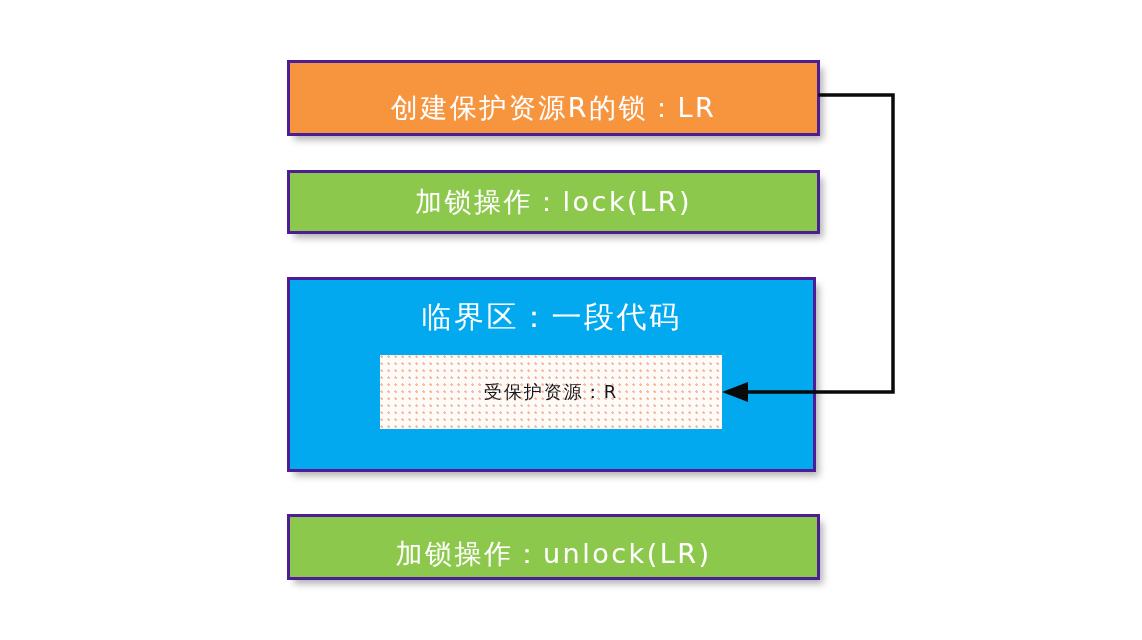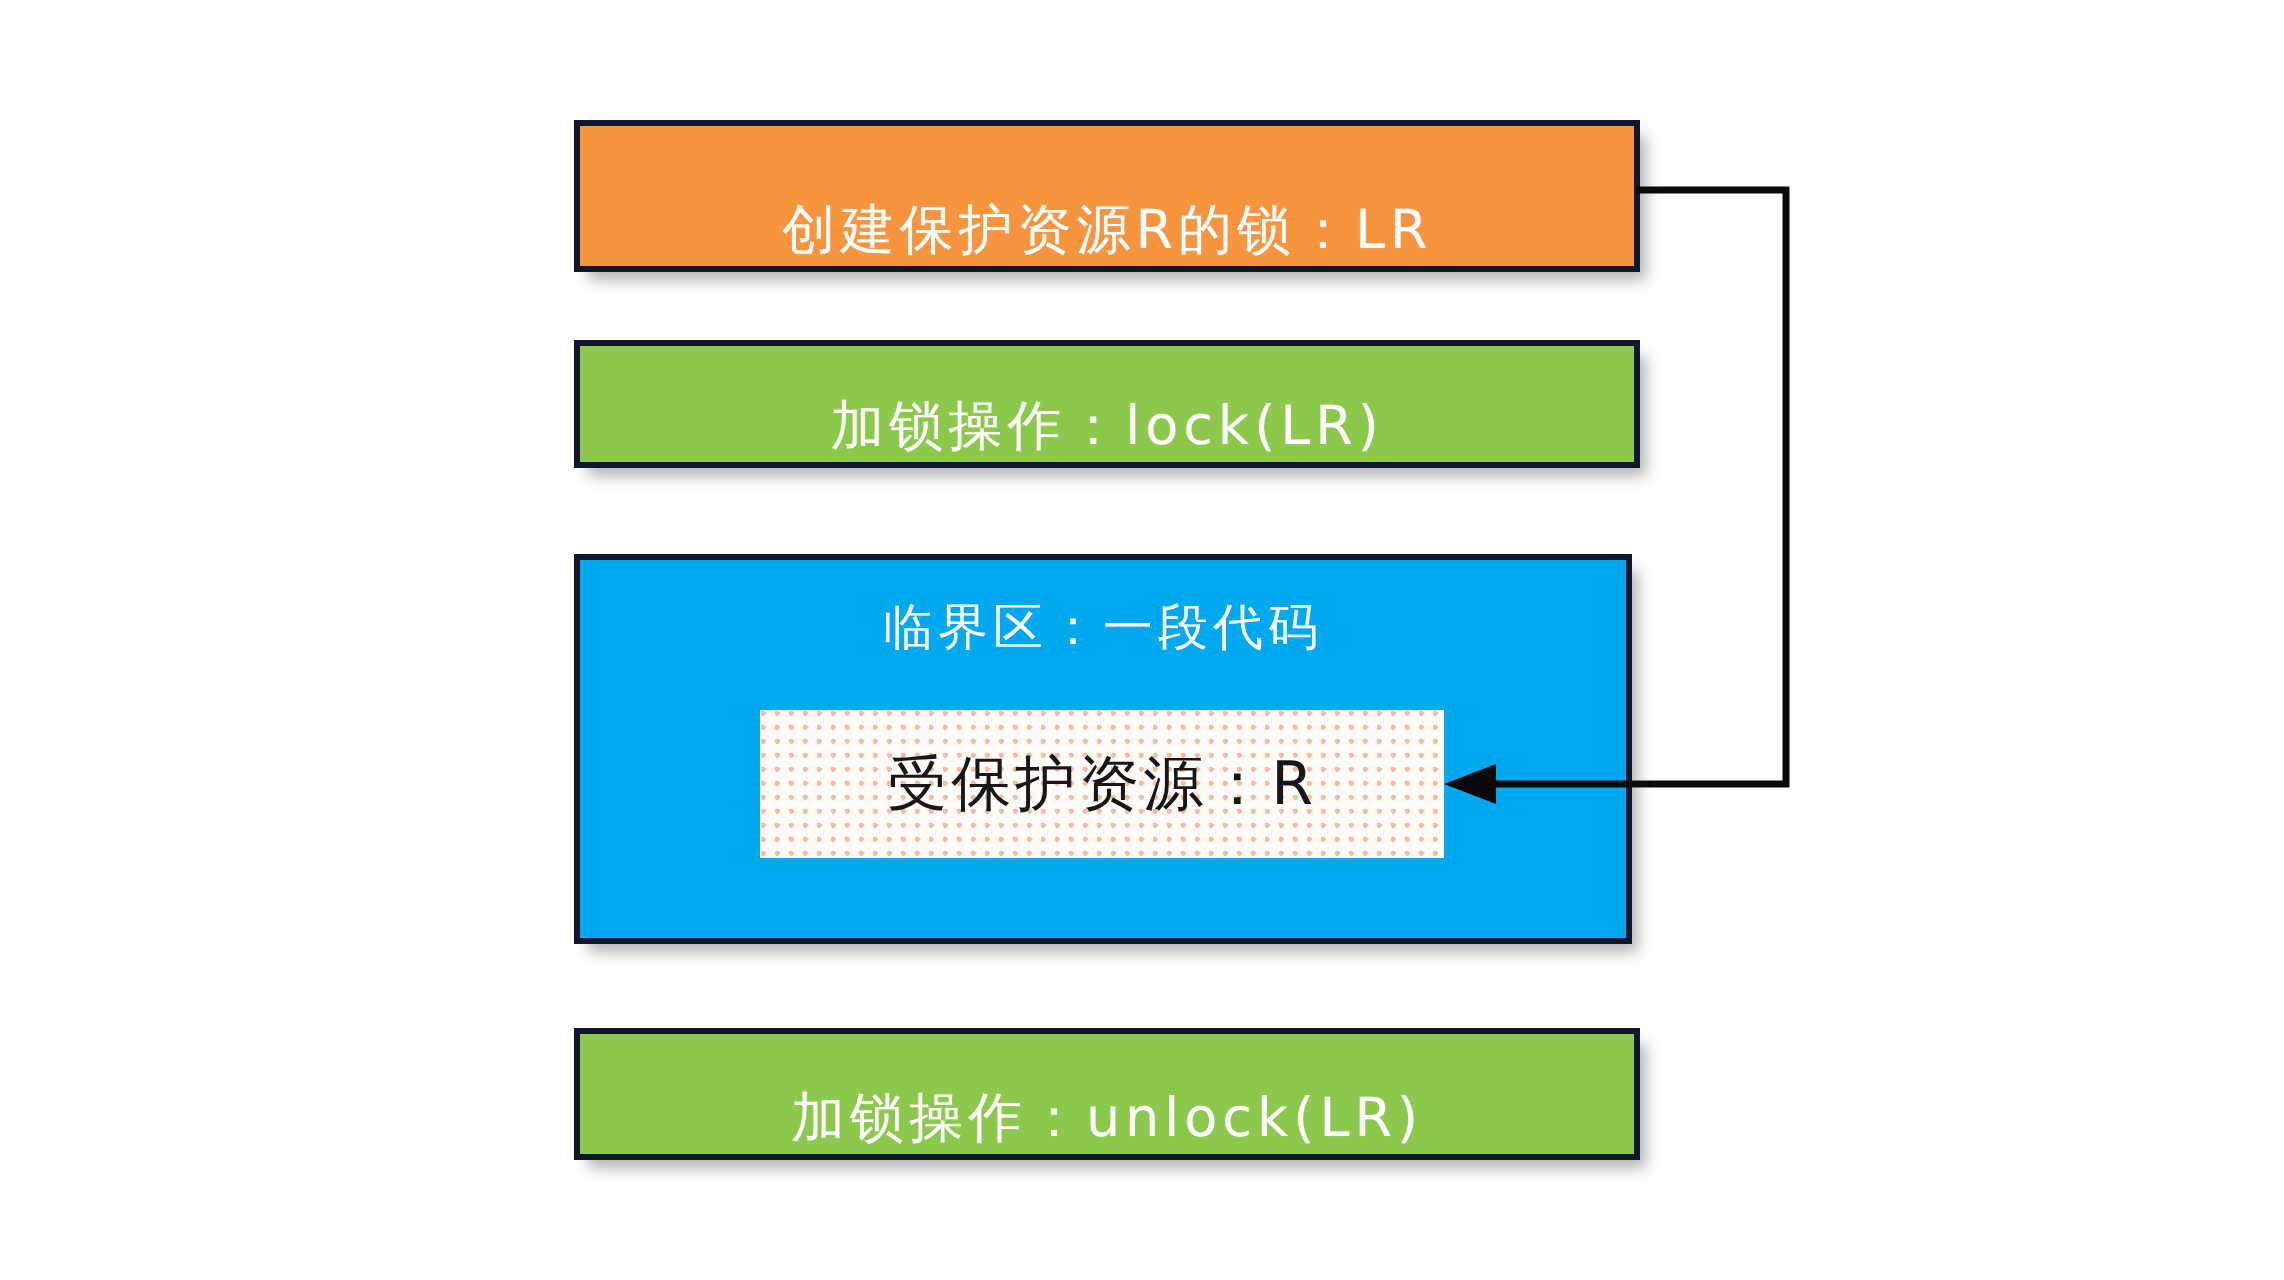--- a/index.html
+++ b/index.html
@@ -17,24 +17,24 @@
     position: relative;
     width: 1142px;
     height: 640px;
     background: #ffffff;
   }
 
   
   .block {
     position: absolute;
     box-sizing: border-box;
-    border: 3px solid #0f172a;
+    border: 3px solid #4c1d95;
     box-shadow: 5px 6px 7px -2px rgba(0,0,0,0.30);
     display: flex;
-    align-items: flex-end;
+    align-items: center;
     justify-content: center;
   }
   .block-label {
     color: #ffffff;
     font-size: 27px;
     letter-spacing: 2.5px;
     font-weight: 400;
     white-space: nowrap;
     text-shadow: 0 0 1px rgba(255,255,255,0.25);
   }
@@ -68,21 +68,21 @@
     background: #03A9EF;
     display: block;
   }
   #box-critical-section .cs-title {
     position: absolute;
     left: 0;
     right: 0;
     top: 17px;
     text-align: center;
     color: #ffffff;
-    font-size: 25px;
+    font-size: 30px;
     letter-spacing: 2.5px;
     white-space: nowrap;
   }
 
   
   #box-protected-resource {
     position: absolute;
     left: 90px;
     top: 75px;
     width: 342px;
@@ -92,21 +92,21 @@
     background-image:
       radial-gradient(circle at 1.6px 1.6px, #f3bda4 1.25px, rgba(255,255,255,0) 1.4px);
     background-size: 7px 7px;
     background-position: 0 0;
     display: flex;
     align-items: center;
     justify-content: center;
   }
   #box-protected-resource .pr-label {
     color: #17171a;
-    font-size: 30px;
+    font-size: 18px;
     letter-spacing: 2px;
     white-space: nowrap;
   }
 
   
   #box-unlock-op {
     left: 287px;
     top: 514px;
     width: 533px;
     height: 66px;

